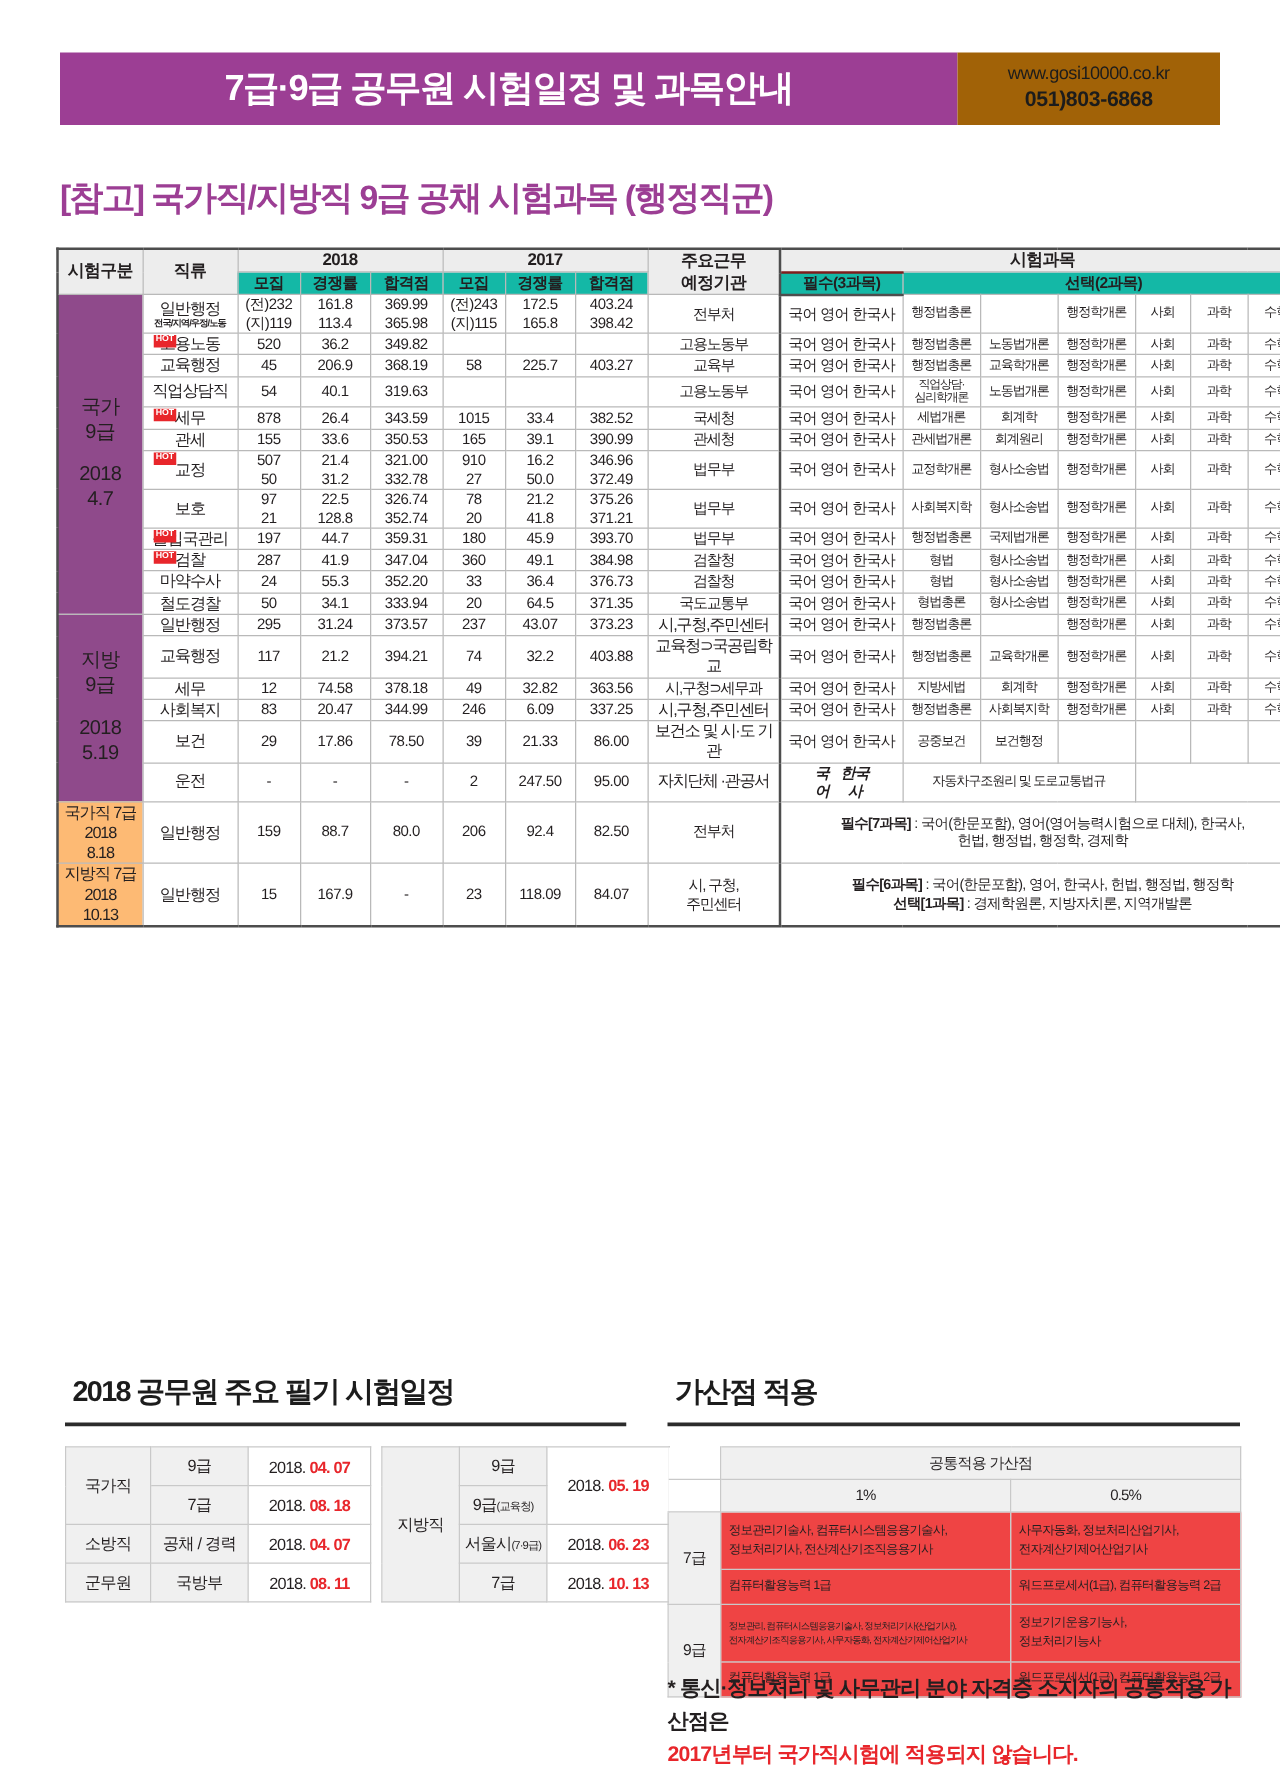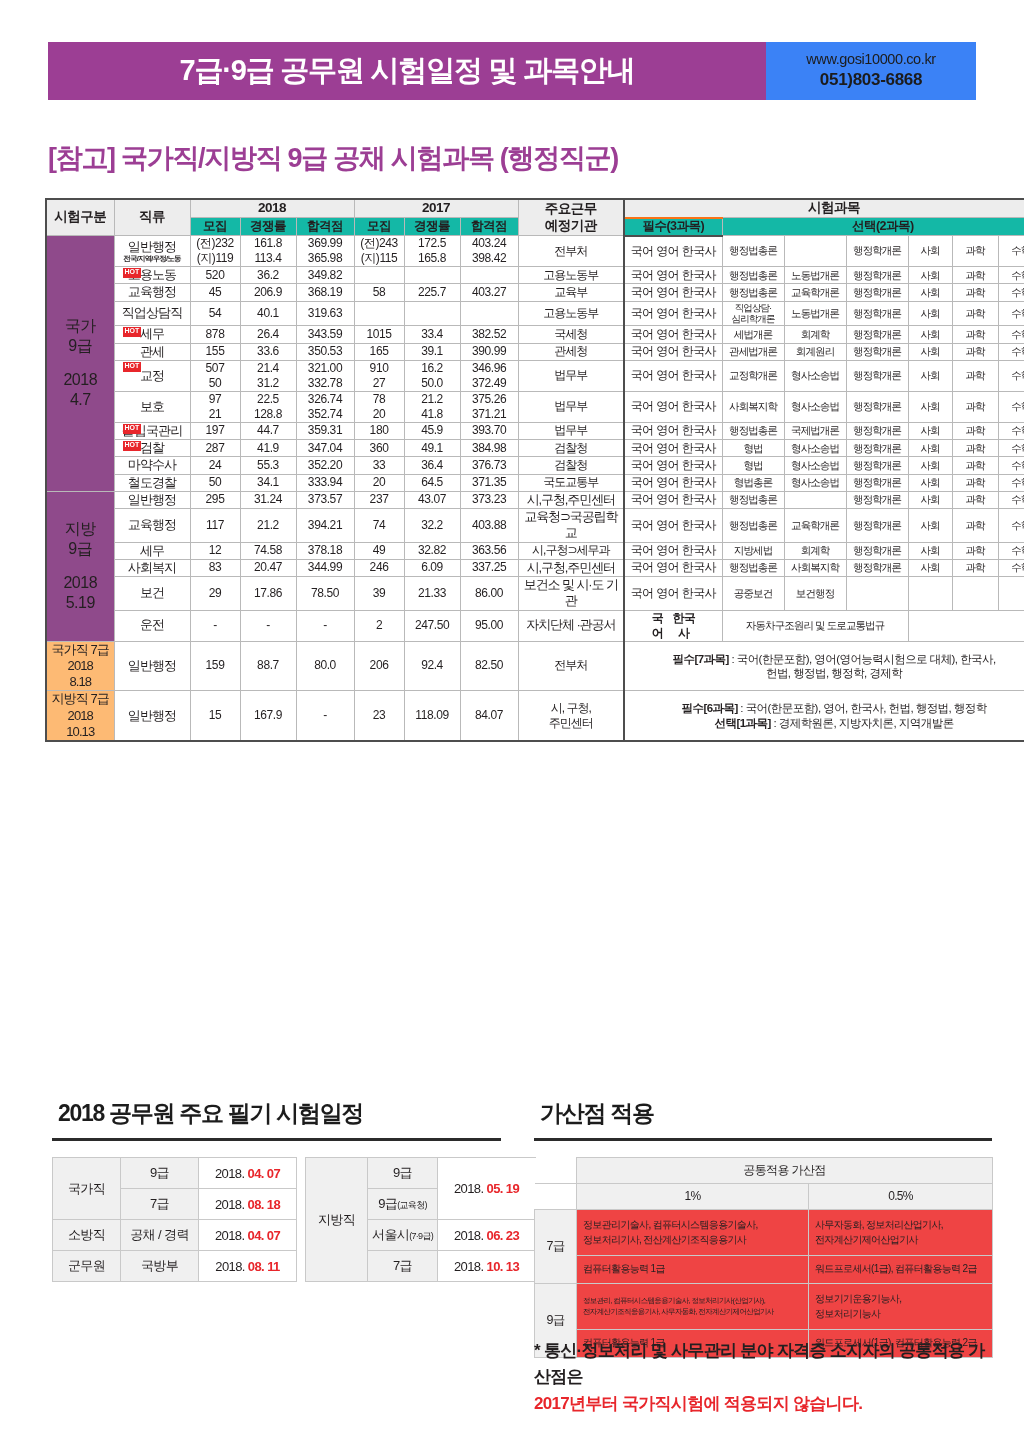--- a/index.html
+++ b/index.html
@@ -13,21 +13,21 @@
   .page { position: relative; width: 1024px; height: 1430px; overflow: hidden; }
 
   
   .banner { position: absolute; left: 48px; top: 42px; width: 928px; height: 58px; display: flex; }
   .banner-main {
     flex: 1 1 auto; background: #9c3e94; color: #ffffff;
     display: flex; align-items: center; justify-content: center;
     font-size: 29px; font-weight: bold; letter-spacing: -1.2px;
   }
   .banner-side {
-    width: 210px; background: #3b82f6; color: #1c1c1c;
+    width: 210px; background: #a16207; color: #1c1c1c;
     display: flex; flex-direction: column; align-items: center; justify-content: center;
     line-height: 1.35;
   }
   .banner-url { font-size: 14.5px; letter-spacing: -0.4px; }
   .banner-tel { font-size: 17px; font-weight: bold; letter-spacing: -0.3px; }
 
   
   .sec-title {
     position: absolute; left: 48px; top: 140px;
     font-size: 27px; font-weight: bold; color: #9c3e94; letter-spacing: -1.3px;
@@ -57,21 +57,21 @@
   .jikryu .sub { display: block; font-size: 7.5px; font-weight: bold; letter-spacing: -0.8px; margin-top: -1px; }
   .hot {
     position: absolute; left: 8px; top: 1px;
     background: #e8262b; color: #fff; font-size: 7px; font-weight: bold;
     padding: 0px 2px 1px; letter-spacing: 0px; line-height: 1.25;
   }
   .num { font-size: 12px; letter-spacing: -0.4px; }
   .org { font-size: 12px; letter-spacing: -1px; }
   .org-sm { font-size: 13px; letter-spacing: -1.1px; }
   .req { font-weight: bold; font-size: 12px; letter-spacing: -0.6px; }
-  .req-sp { font-weight: bold; font-size: 12px; letter-spacing: -0.6px; display: flex; justify-content: space-between; padding: 0 22px; }
+  .req-sp { font-weight: bold; font-size: 12px; letter-spacing: -0.6px; display: flex; justify-content: space-between; padding: 0 22px; font-style: italic; }
   .sel { font-size: 10.5px; letter-spacing: -0.9px; }
   .sel-2l { font-size: 9.5px; letter-spacing: -0.9px; line-height: 1.2; }
   .note-cell { font-size: 11.5px; letter-spacing: -0.55px; line-height: 1.6; padding: 6px 4px; }
   .note-cell b { font-weight: bold; }
 
   
   .bt-title { position: absolute; font-size: 23px; font-weight: bold; letter-spacing: -1.3px; color: #1c1c1c; }
   .bt-rule { position: absolute; height: 3px; background: #2b2b2b; }
 
   
@@ -151,21 +151,21 @@
         </th>
         <th class="hd outer-t outer-l outer-r" colspan="7">시험과목</th>
       </tr>
       <tr>
         <th class="hd-sm">모집</th>
         <th class="hd-sm">경쟁률</th>
         <th class="hd-sm">합격점</th>
         <th class="hd-sm">모집</th>
         <th class="hd-sm">경쟁률</th>
         <th class="hd-sm">합격점</th>
-        <th class="hd-sm outer-l outer-b" style="border-top:2px solid #f97316">필수(3과목)</th>
+        <th class="hd-sm outer-l outer-b" style="border-top:2px solid #7f1d1d">필수(3과목)</th>
         <th class="hd-sm outer-r" colspan="6">선택(2과목)</th>
       </tr>
     </thead>
     <tbody id="tbody-main">
         <tr>
           <td class="grp-purple outer-l" rowspan="12">
             <div>국가</div>
             <div>9급</div>
             <div style="height:14px"></div>
             <div>2018</div>

